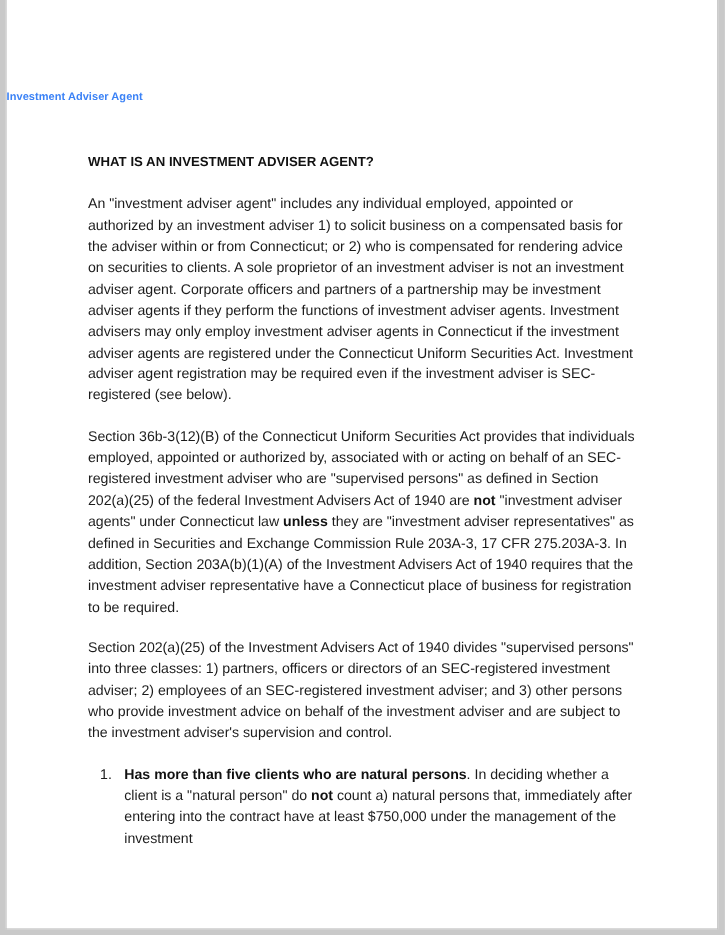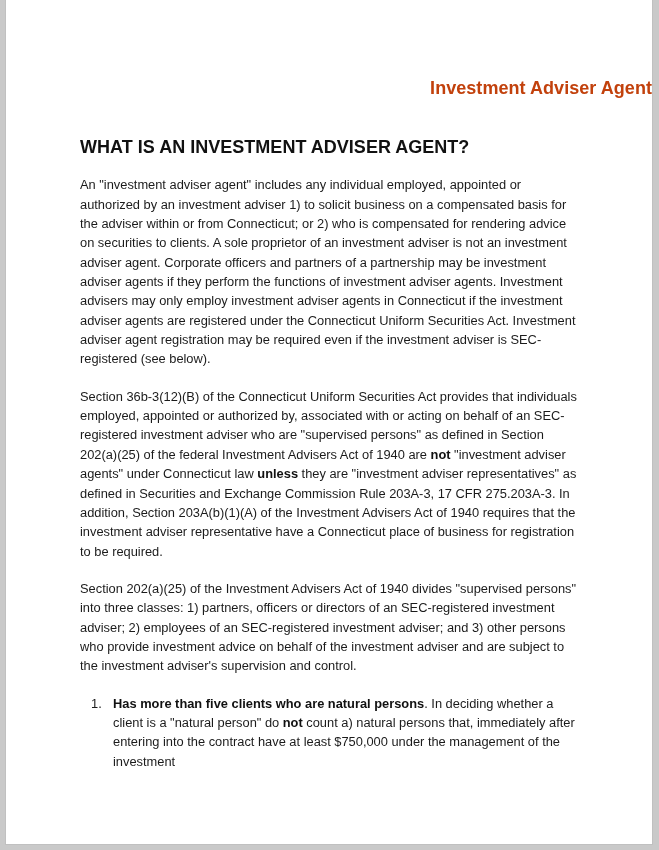--- a/index.html
+++ b/index.html
@@ -42,44 +42,44 @@
     right: 0;
     bottom: 0;
     padding: 0;
   }
 
   .doc-title {
     position: absolute;
     left: 0;
     right: 0;
     top: 79px;
-    text-align: right;
-    font-size: 18px;
+    text-align: left;
+    font-size: 10px;
     font-weight: bold;
-    color: #c2410c;
+    color: #3b82f6;
     line-height: 19.4px;
     letter-spacing: 0.05px;
   }
   .doc-title .title-line {
     display: block;
   }
 
   .content {
     position: absolute;
     left: 74px;
     top: 138px;
     width: 500px;
     color: #1b1b1b;
     font-size: 12.85px;
     line-height: 19.35px;
   }
 
   .section-heading {
     font-weight: bold;
-    font-size: 18px;
+    font-size: 12px;
     line-height: 19.35px;
     color: #111111;
     margin: 0 0 18px 0;
     letter-spacing: 0.02px;
   }
 
   .para {
     margin: 0 0 18px 0;
     text-align: left;
     color: #1b1b1b;

